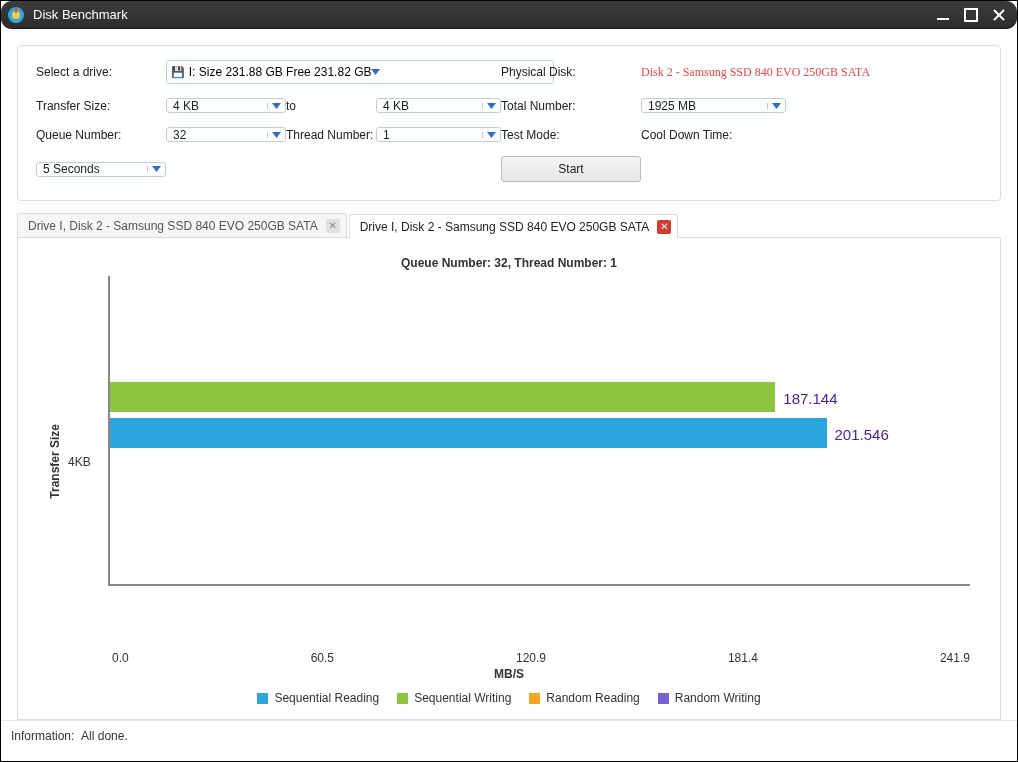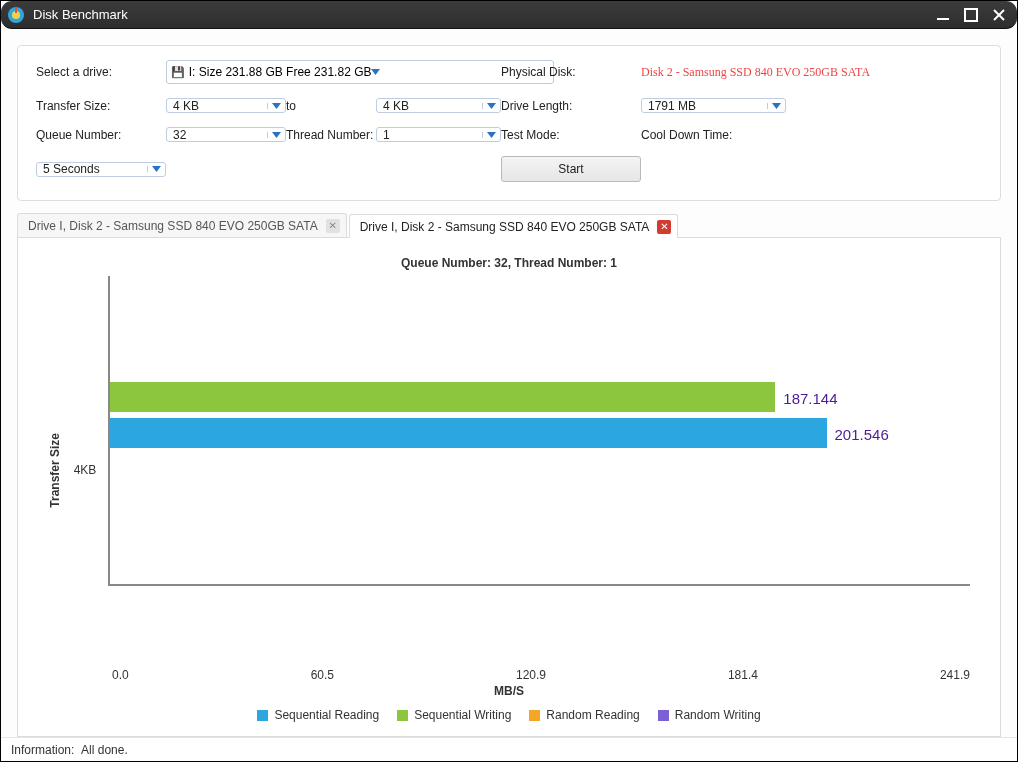--- a/index.html
+++ b/index.html
@@ -27,30 +27,30 @@
   .tab { display:flex; align-items:center; height:24px; padding:0 6px 0 10px; border:1px solid #dcdcdc; border-bottom:none; border-radius:3px 3px 0 0; background:#f6f6f6; color:#555; margin-right:2px; position:relative;}
   .tab.active { background:#fff; color:#222; top:1px;}
   .tab .tab-close { margin-left:8px; width:14px; height:14px; border-radius:2px; display:inline-flex; align-items:center; justify-content:center; font-size:10px; }
   .tab .tab-close.active { background:#d23b2f; color:#fff;}
   .tab .tab-close.inactive { background:#e1e1e1; color:#888;}
 
   .chart-pane { flex:1; border:1px solid #dcdcdc; border-top:none; background:#fff; padding:18px 30px 10px 30px; position:relative; display:flex; flex-direction:column;}
   .chart-title { text-align:center; font-weight:bold; color:#333; margin-bottom:6px;}
   .chart-plot-wrap { flex:1; display:flex; }
   .yaxis-title { writing-mode:vertical-rl; transform:rotate(180deg); font-weight:bold; color:#333; align-self:center; margin-right:6px;}
-  .ytick { width:40px; text-align:center; padding-right:6px; color:#333; align-self:center;}
+  .ytick { width:40px; text-align:left; padding-right:6px; color:#333; align-self:center;}
   .plot-area { flex:1; position:relative; border-left:2px solid #888; border-bottom:2px solid #888; margin-bottom:6px;}
   .bar { position:absolute; height:30px; }
   .bar-label { position:absolute; color:#4c1d95; font-size:15px; }
   .xticks { display:flex; justify-content:space-between; color:#333; margin-top:4px; margin-left:64px; margin-right:0px;}
   .xtitle { text-align:center; font-weight:bold; color:#333; margin-top:2px;}
   .legend { display:flex; justify-content:center; gap:18px; margin-top:10px; margin-bottom:4px;}
   .legend-item { display:flex; align-items:center; gap:6px; color:#333;}
   .swatch { width:11px; height:11px;}
-  .statusbar { height:24px; border-top:1px solid #e5e5e5; padding:8px 10px; display:flex; align-items:center; color:#333; background:#fff; font-size:12px;}
+  .statusbar { height:41px; border-top:1px solid #e5e5e5; padding:8px 10px; display:flex; color:#333; background:#fff; font-size:12px;}
   .arrow svg, .win-btn svg { display:block; }
 </style>
 </head>
 <body>
 
 <div class="window">
   <div class="titlebar">
     <span class="app-icon">
       <svg width="18" height="18" viewBox="0 0 18 18">
           <circle cx="9" cy="9" r="8" fill="#31a6dd"></circle>
@@ -108,23 +108,23 @@
         </div>
         <div class="label">to</div>
         <div class="combo">
           <span class="text">4 KB</span>
           <span class="arrow">
               <svg width="9" height="6">
                 <polygon points="0,0 9,0 4.5,6" fill="#2a72c7"></polygon>
               </svg>
             </span>
         </div>
-        <div class="label">Drive Length:</div>
-        <div class="combo">
-          <span class="text">1791 MB</span>
+        <div class="label">Total Number:</div>
+        <div class="combo">
+          <span class="text">1925 MB</span>
           <span class="arrow">
               <svg width="9" height="6">
                 <polygon points="0,0 9,0 4.5,6" fill="#2a72c7"></polygon>
               </svg>
             </span>
         </div>
 
         <div class="label">Queue Number:</div>
         <div class="combo">
           <span class="text">32</span>

